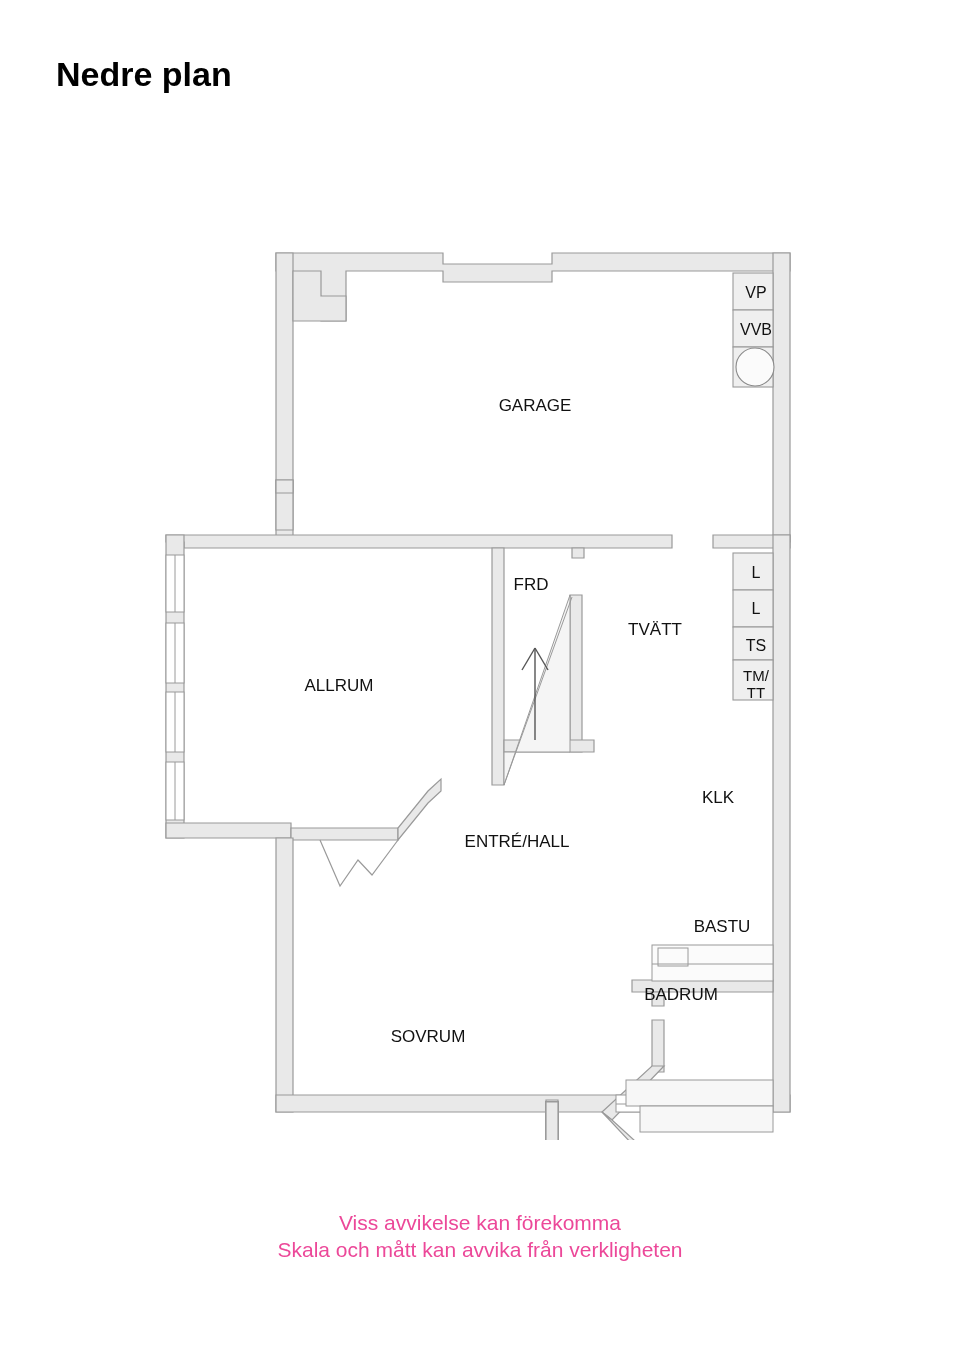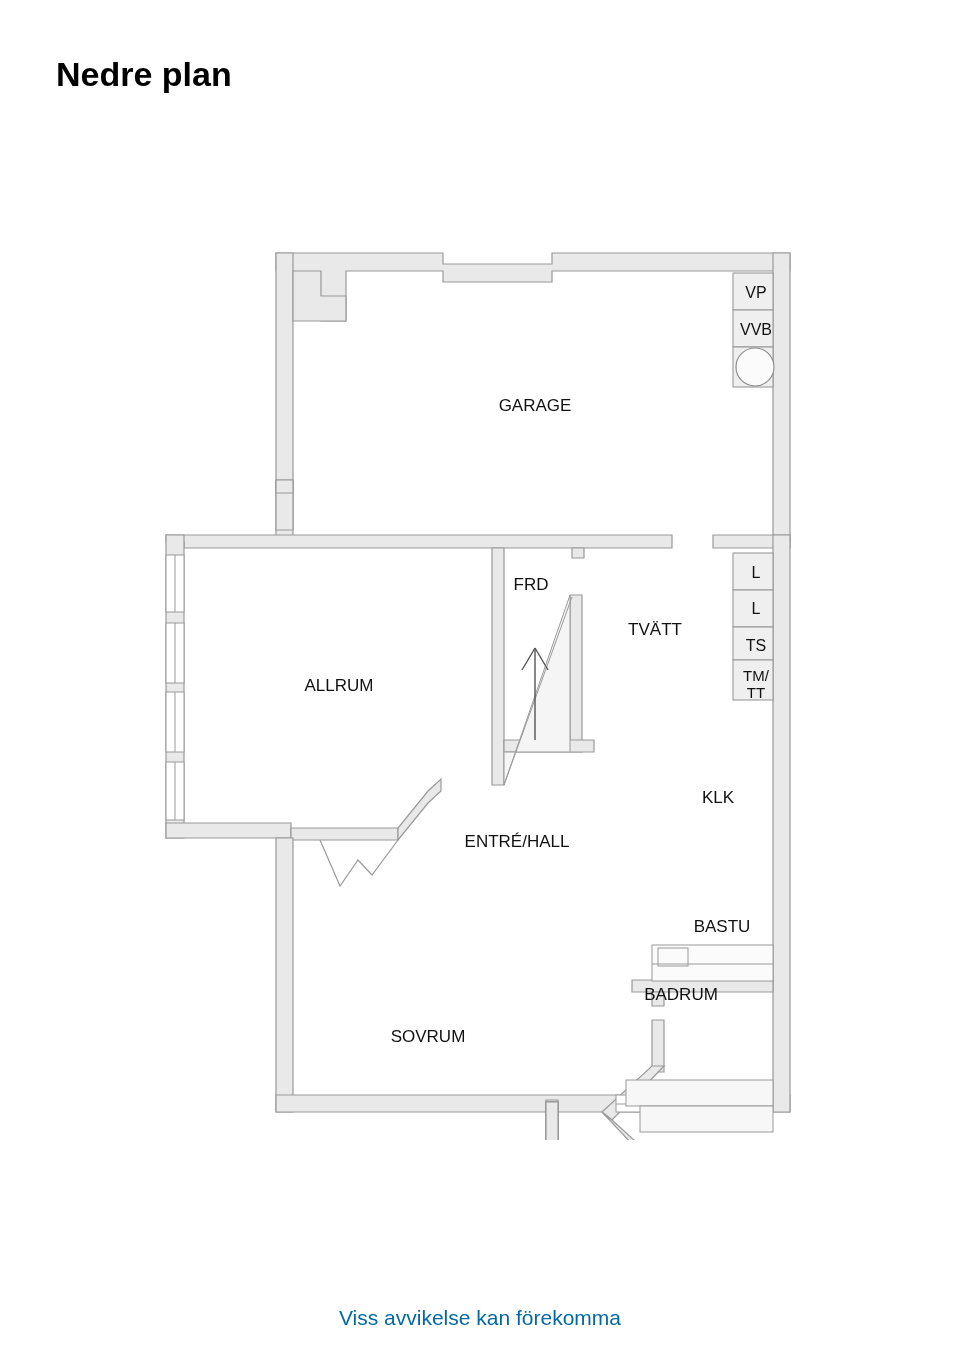--- a/index.html
+++ b/index.html
@@ -29,24 +29,24 @@
     top: 240px;
     width: 960px;
     height: 900px;
   }
   #plan-svg {
     display: block;
   }
   .caption-block {
     position: absolute;
     left: 0;
-    top: 1304px;
+    top: 1209px;
     width: 960px;
     text-align: center;
-    color: #0369a1;
+    color: #ec4899;
   }
   .caption-line {
     font-size: 21px;
     line-height: 27px;
     white-space: nowrap;
   }
   text {
     font-family: "Liberation Sans", sans-serif;
     fill: #111;
   }
@@ -301,13 +301,14 @@
     <text class="tiny-label" x="756" y="441">TM/</text>
     <text class="tiny-label" x="756" y="458">TT</text>
     <text class="small-label" x="377" y="948">G</text>
   </g>
 
 </svg>
 </div>
 
 <div class="caption-block">
   <div class="caption-line">Viss avvikelse kan förekomma</div>
+  <div class="caption-line">Skala och mått kan avvika från verkligheten</div>
 </div>
 
 </body></html>

